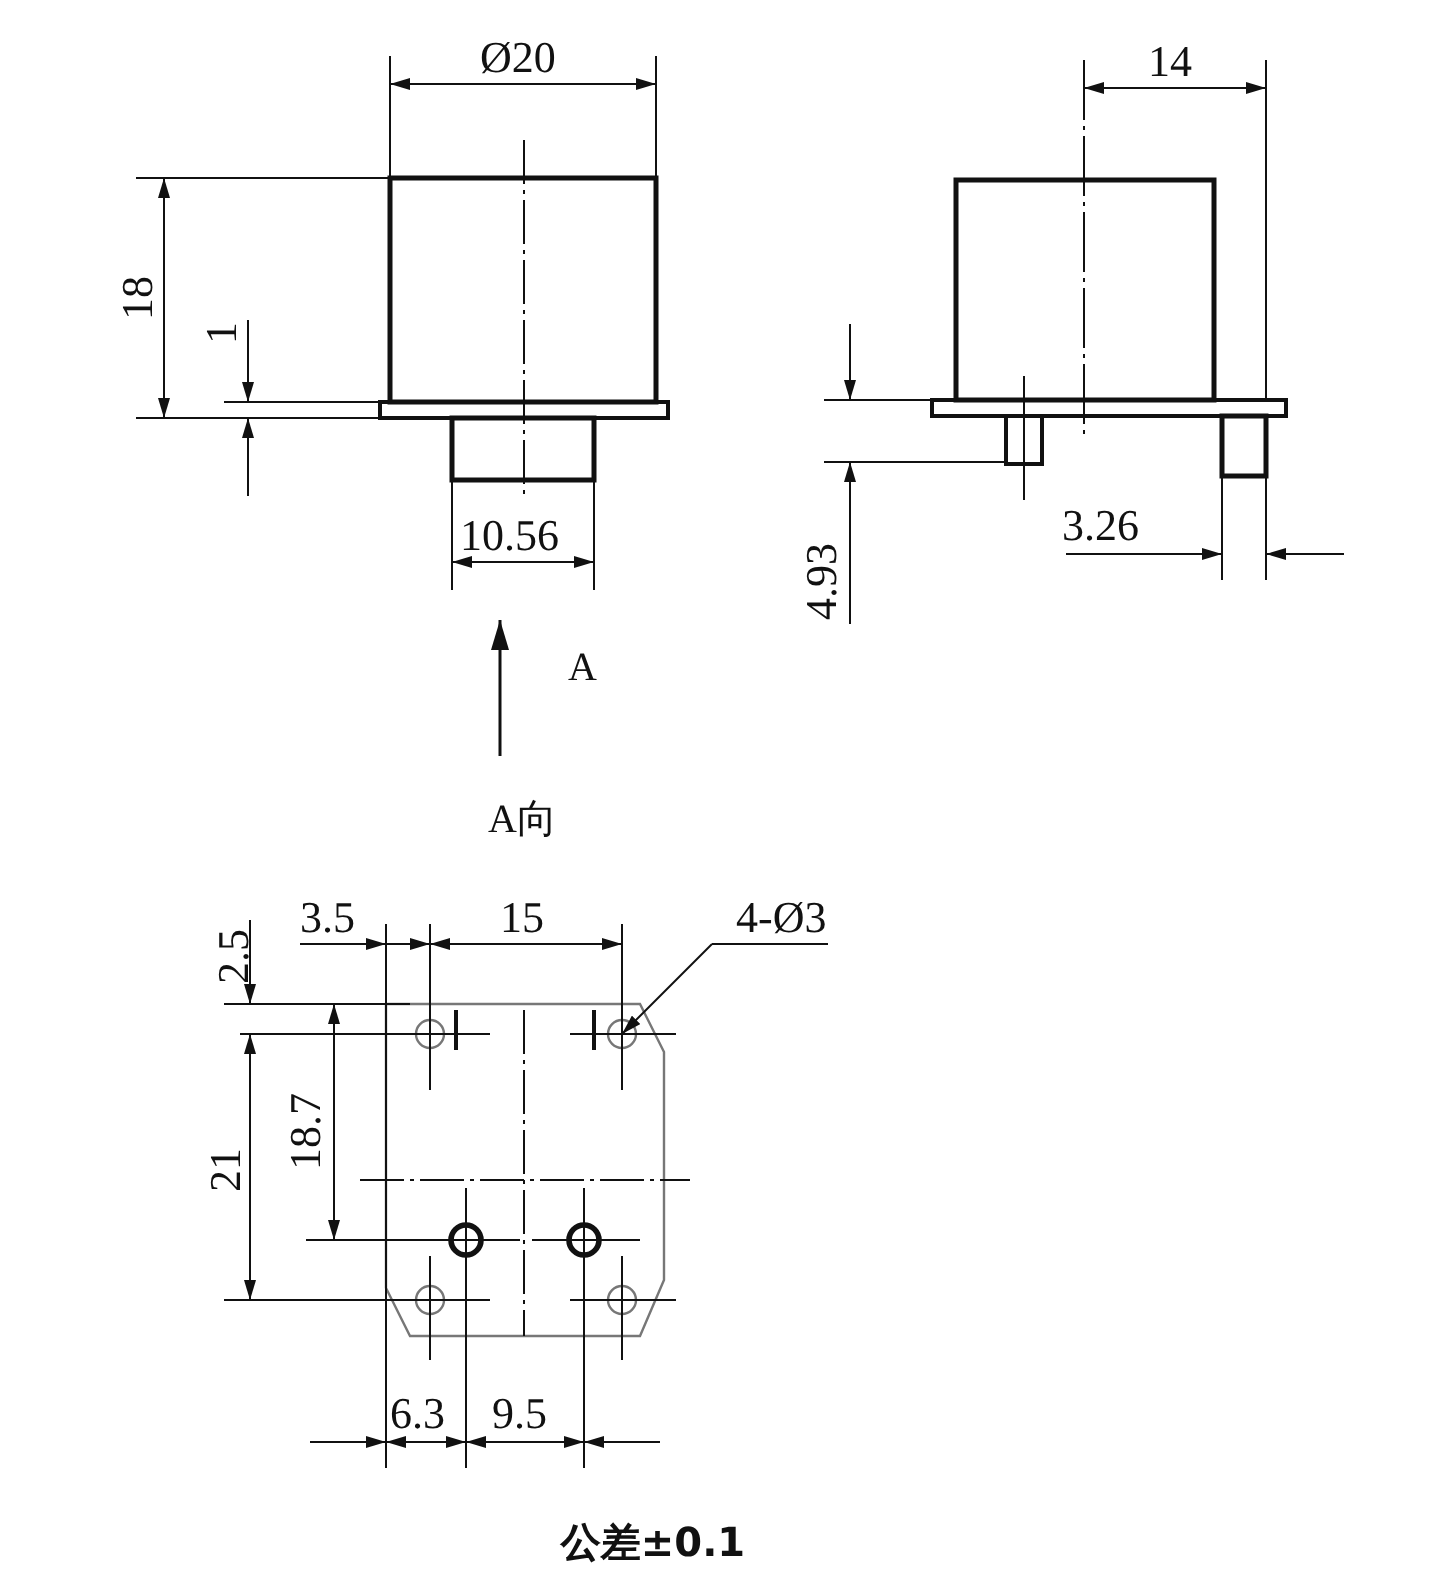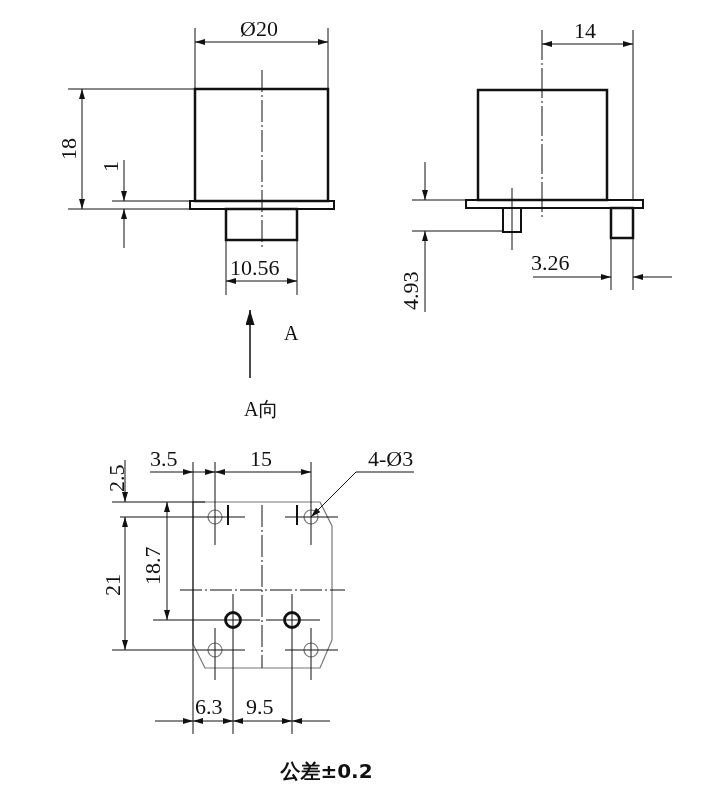--- a/index.html
+++ b/index.html
@@ -144,13 +144,13 @@
   <text class="lbl" transform="translate(124,492) rotate(-90)">2.5</text>
   <text class="lbl" x="150" y="466">3.5</text>
   <text class="lbl" x="250" y="466">15</text>
   <text class="lbl" x="368" y="466">4-Ø3</text>
   <text class="lbl" transform="translate(160,585) rotate(-90)">18.7</text>
   <text class="lbl" transform="translate(120,596) rotate(-90)">21</text>
   <text class="lbl" x="195" y="714">6.3</text>
   <text class="lbl" x="246" y="714">9.5</text>
 </svg>
 
-<div class="caption"><span>公差±0.2</span></div>
+<div class="caption"><span>公差±0.1</span></div>
 
 </body></html>

